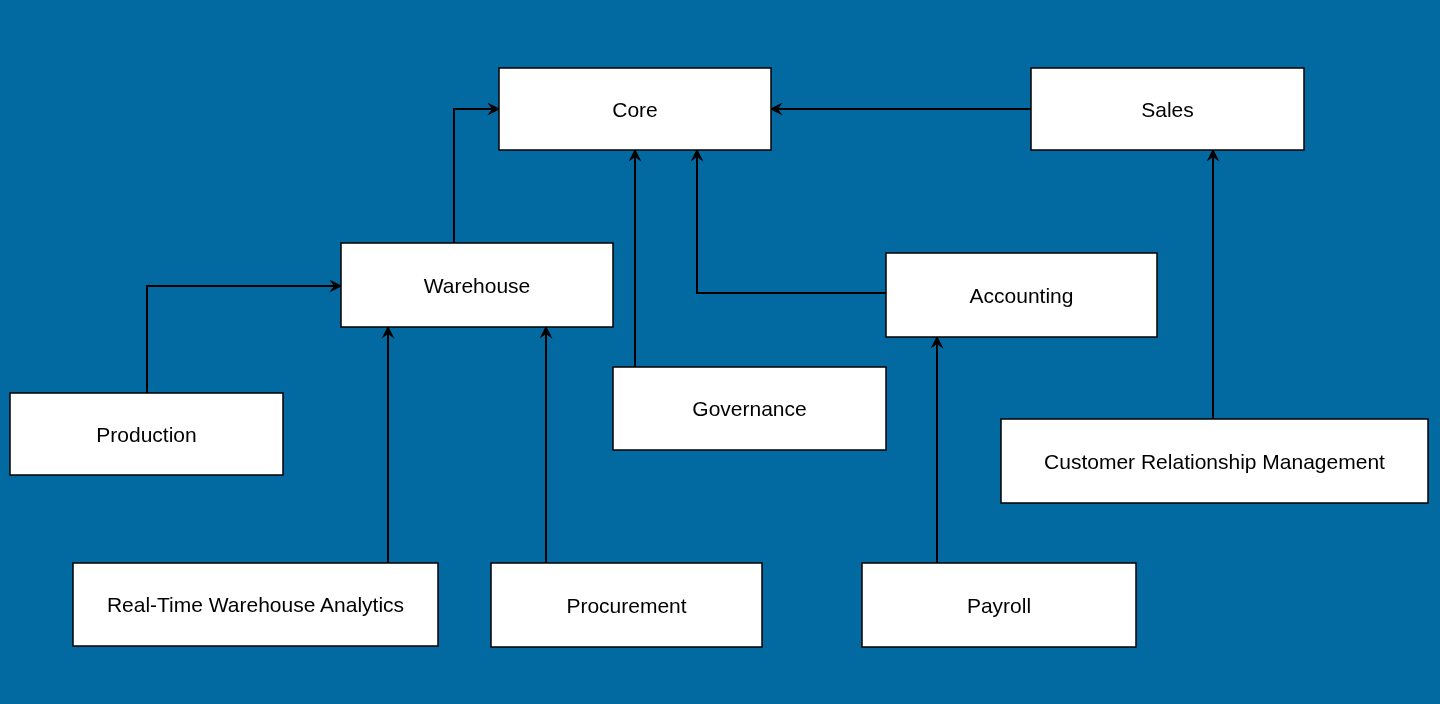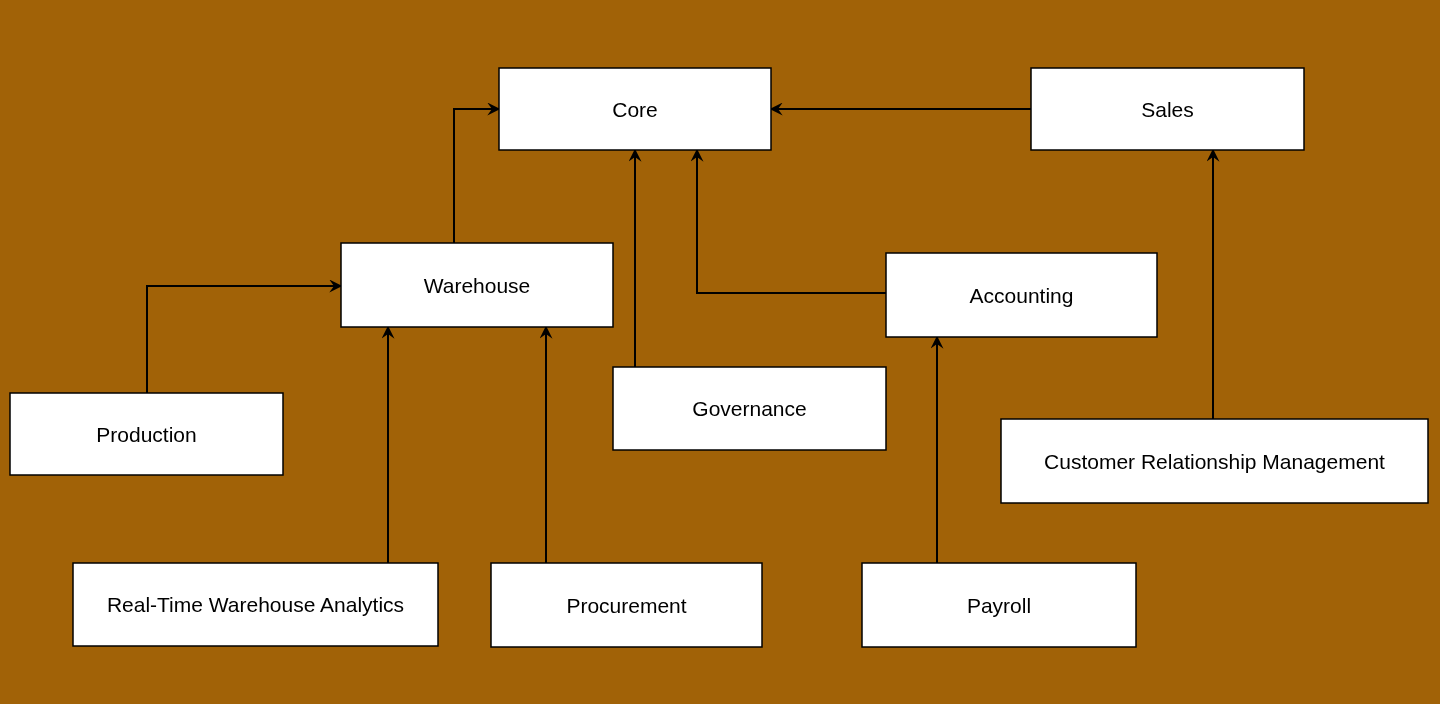--- a/index.html
+++ b/index.html
@@ -5,21 +5,21 @@
   html, body {
     margin: 0;
     padding: 0;
     background: #ffffff;
     font-family: "Liberation Sans", sans-serif;
   }
   .canvas {
     position: relative;
     width: 1440px;
     height: 704px;
-    background: #a16207;
+    background: #0369a1;
     overflow: hidden;
   }
   svg text {
     font-family: "Liberation Sans", sans-serif;
     font-size: 21px;
   }
 </style>
 </head>
 <body>
 

